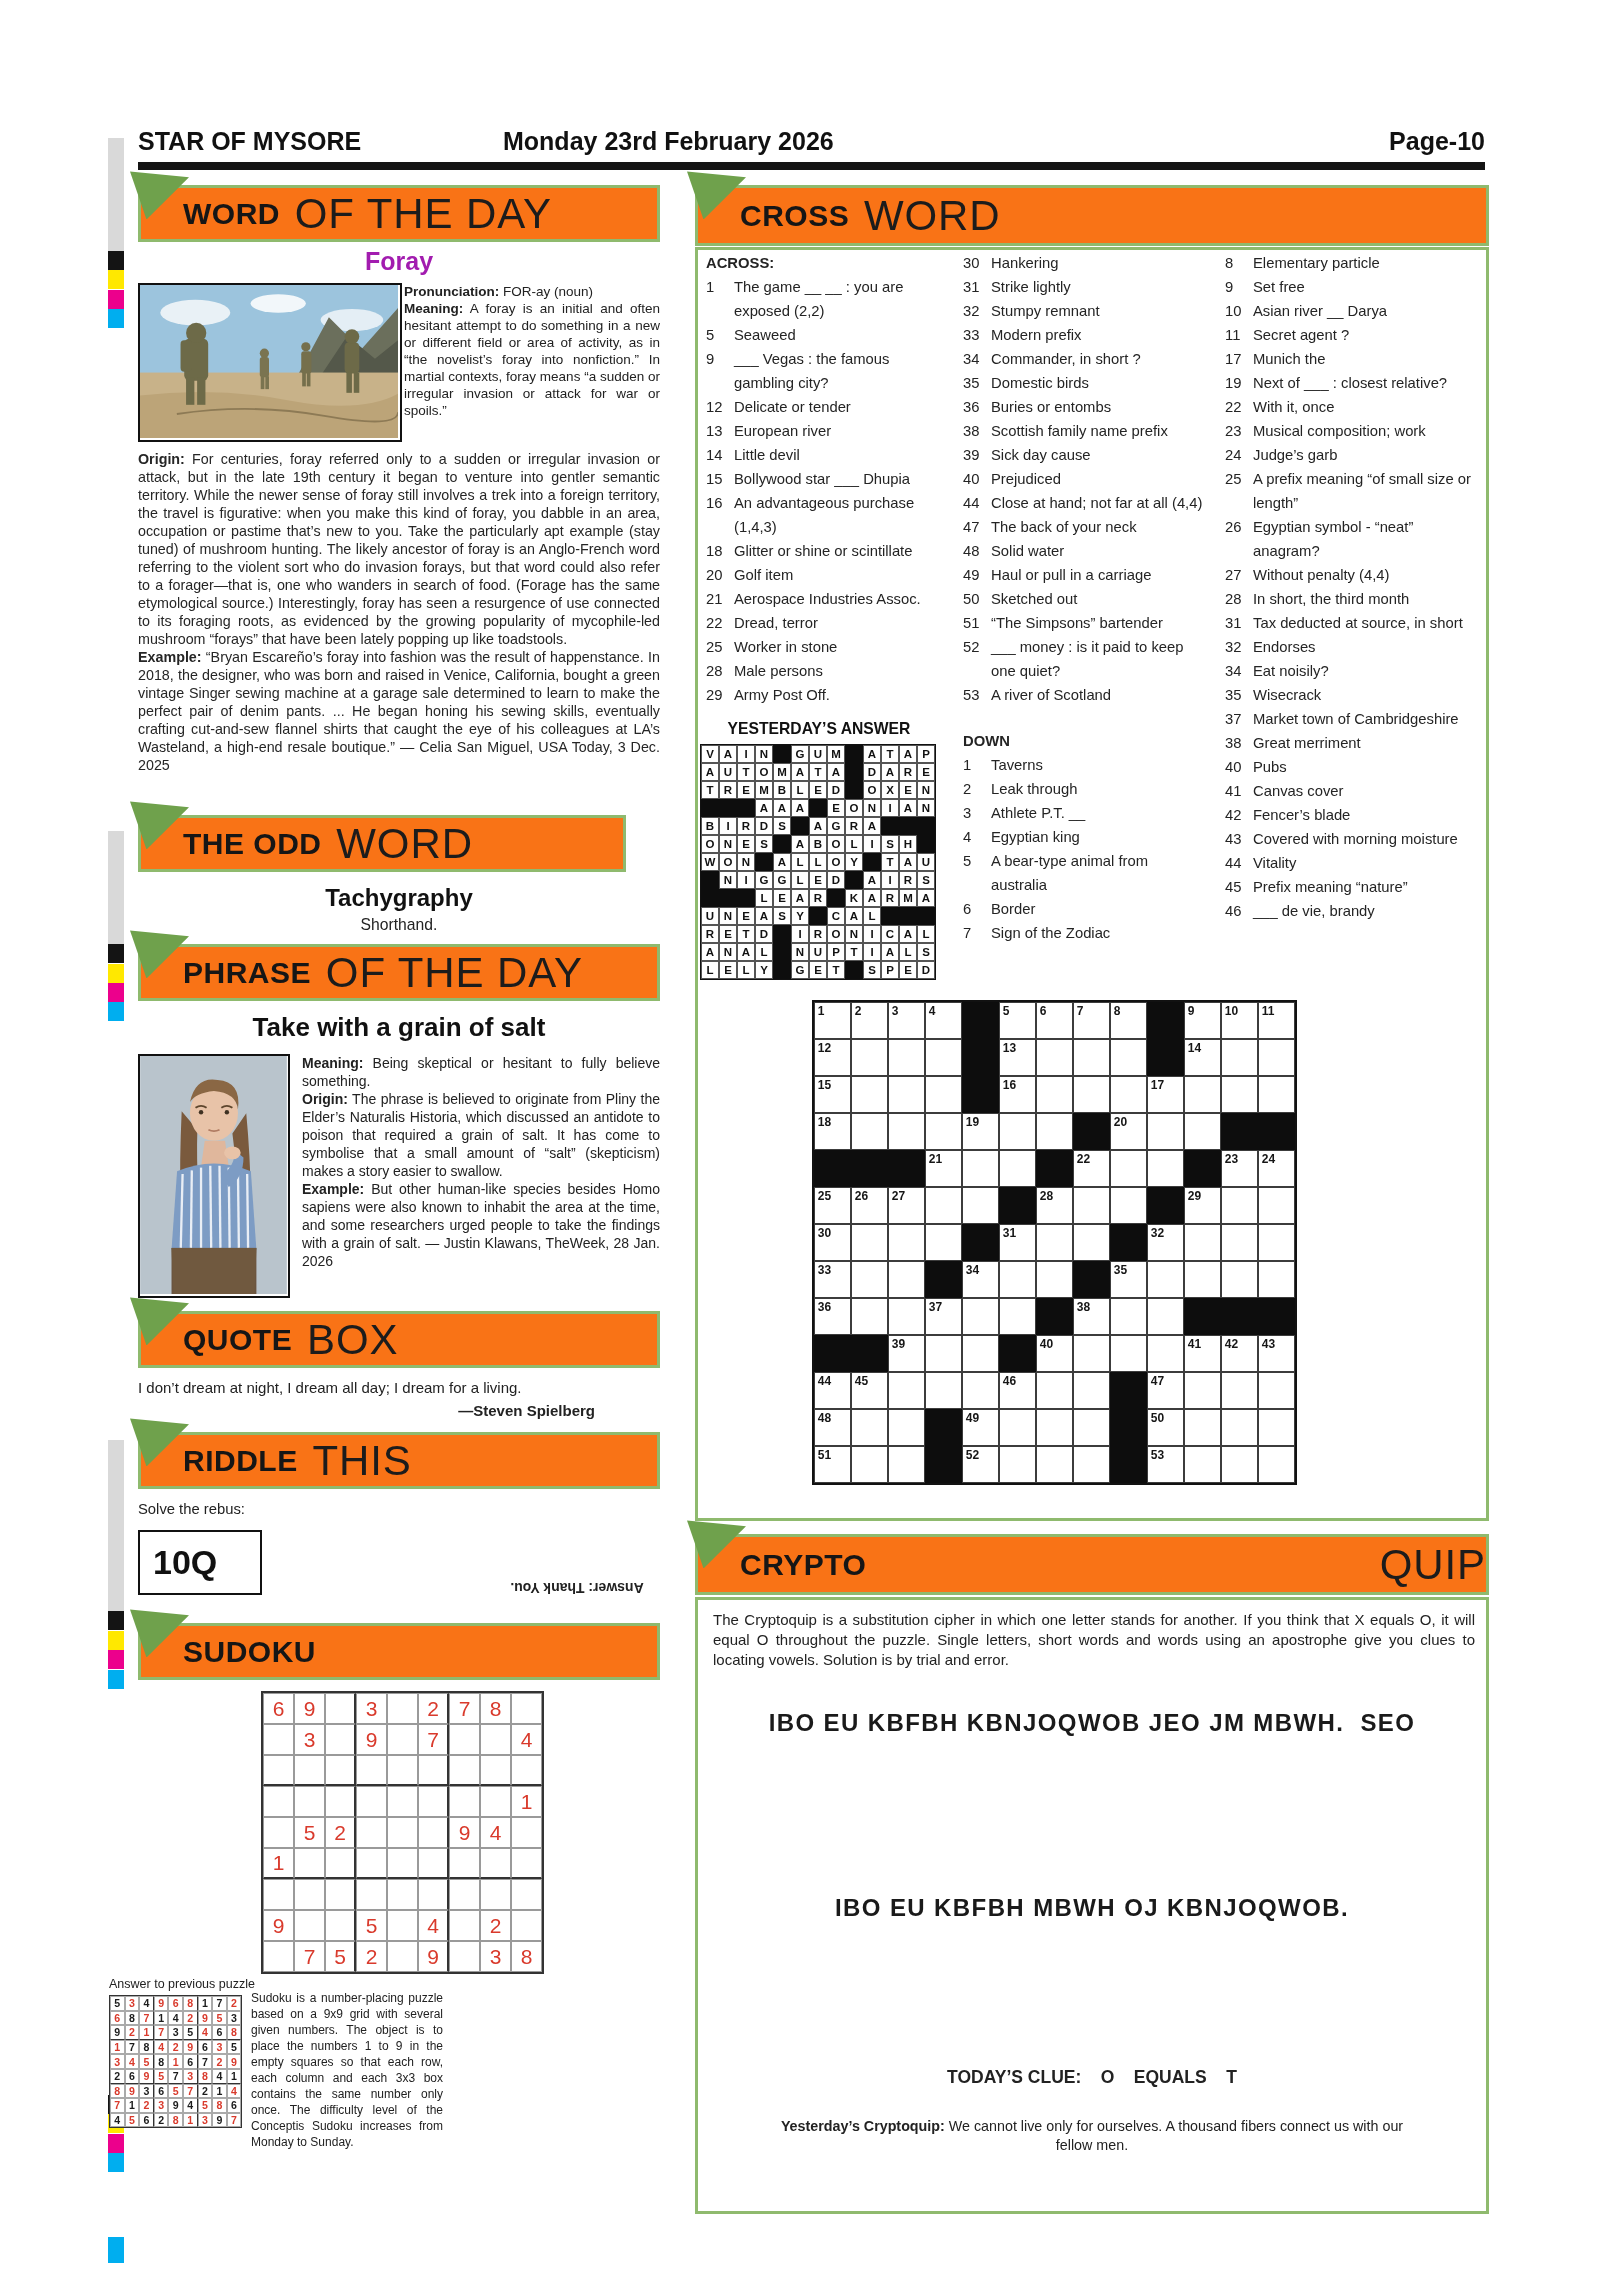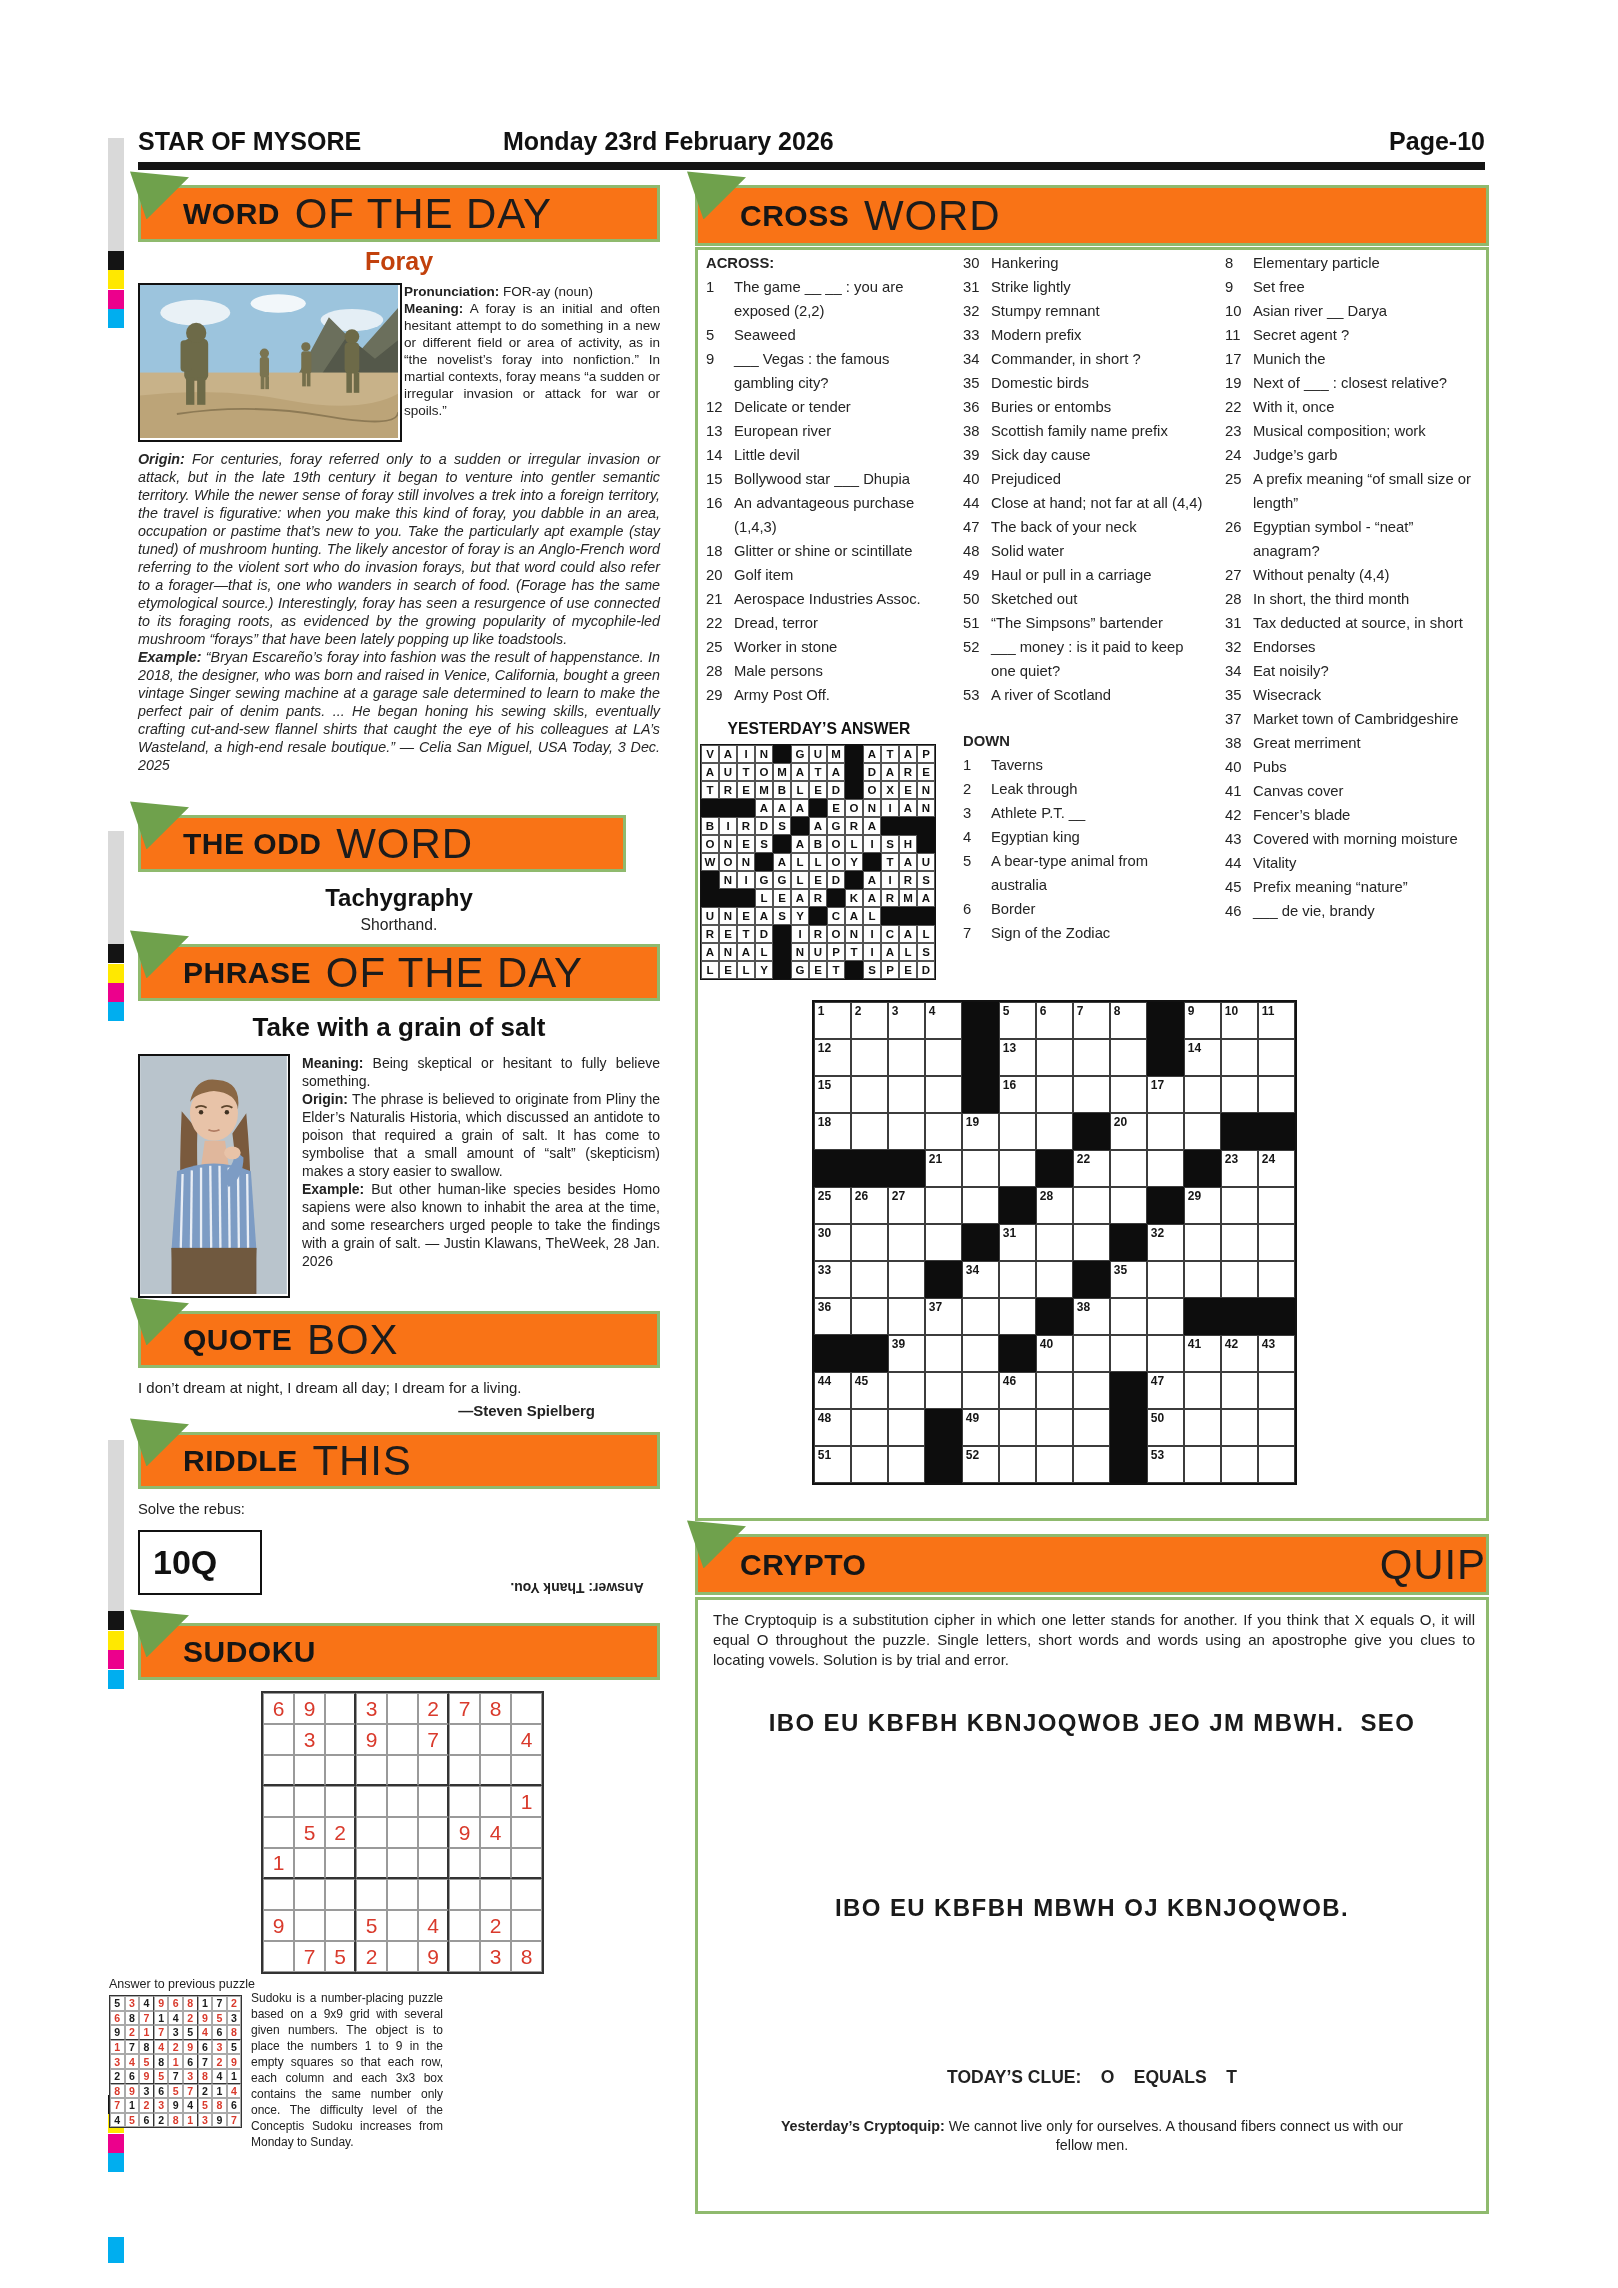--- a/index.html
+++ b/index.html
@@ -15,24 +15,24 @@
   .reg{position:absolute;left:108px;width:15.7px;}
   
   .shead{position:absolute;border:3.7px solid #8fba6e;background:#f97316;display:flex;align-items:center;
          padding-left:42px;box-sizing:border-box;}
   .flag{position:absolute;left:-11px;top:-16.6px;width:59px;height:48px;background:#6fa14c;
         clip-path:polygon(0 0,100% 12%,28% 100%);}
   .hb-bold{font-weight:800;font-size:30px;letter-spacing:0.5px;color:#161616;}
   .hb-light{font-weight:400;font-size:42px;letter-spacing:0.9px;color:#1c1c1c;margin-left:14.8px;}
   
   .body-txt{font-size:14.3px;line-height:18px;text-align:justify;color:#262626;}
-  .body-txt p{margin:0;font-style:italic;}
+  .body-txt p{margin:0;}
   
   .wod-body{position:absolute;left:138px;top:247px;width:522px;}
-  .wod-word{font-size:25px;font-weight:700;text-align:center;margin:0 0 7.4px 0;color:#c2410c;}
+  .wod-word{font-size:25px;font-weight:700;text-align:center;margin:0 0 7.4px 0;color:#a21caf;}
   .wod-row{display:flex;gap:2px;}
   .photo{border:2.8px solid #111;box-sizing:border-box;flex:0 0 auto;}
   .wod-meaning{font-size:13.5px;line-height:17px;text-align:justify;}
   .wod-meaning p{margin:0;}
   .wod-flow{margin-top:7.4px;}
   
   .odd-body{position:absolute;left:138px;top:884px;width:522px;text-align:center;}
   .odd-word{font-size:24px;font-weight:700;margin:0;color:#111;}
   .odd-def{font-size:15.7px;margin:3.7px 0 0 0;}
   

